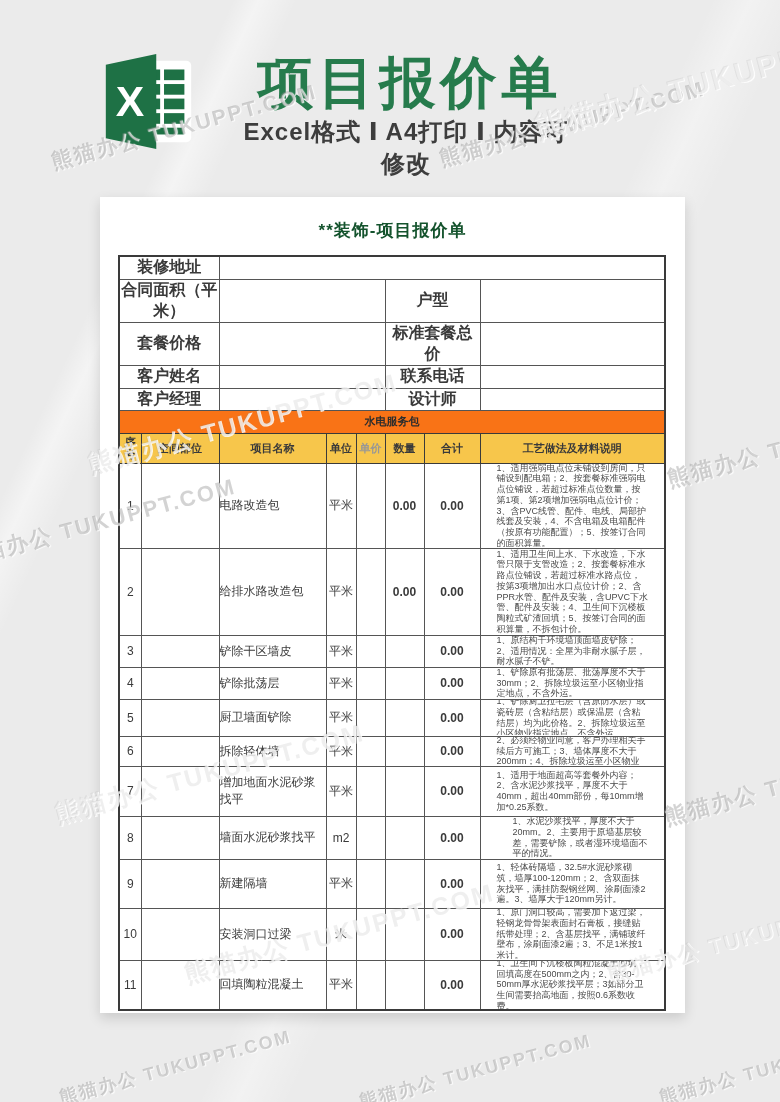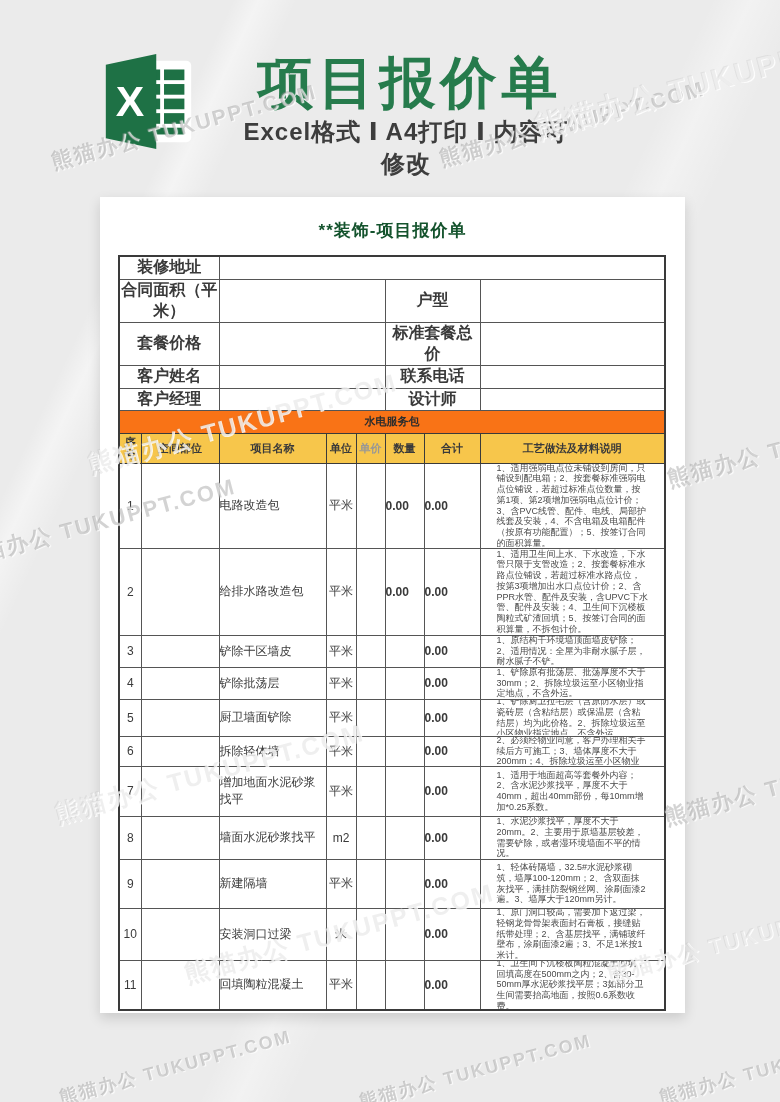--- a/index.html
+++ b/index.html
@@ -33,21 +33,21 @@
   td.lab{font-weight:bold;font-size:16px;text-align:center;}
   tr.secrow td{font-weight:bold;font-size:13px;text-align:center;}
   tr.band td{background:#f97316;font-weight:bold;font-size:11px;text-align:center;color:#2d2d2d;
              border-color:#3a3a3a;}
   tr.cols td{background:#f7c64b;font-weight:bold;font-size:11px;text-align:center;color:#3a3a3a;
              border-color:#3a3a3a;line-height:12px;}
   tr.cols td.dim{color:#979797;}
   td.no{font-size:12px;text-align:center;}
   td.name{font-size:12px;text-align:left;padding-left:5px;}
   td.unit{font-size:12px;text-align:center;}
-  td.num{font-size:12px;font-weight:bold;color:#222;}
+  td.num{font-size:12px;font-weight:bold;text-align:center;color:#222;}
   td.desc{padding:0;}
   .descwrap{height:100%;display:flex;align-items:center;overflow:hidden;padding:0 16px;}
   .desctxt{font-size:9px;line-height:10.7px;color:#4a4a4a;}
 </style>
 </head>
 <body>
 
 <svg class="logo" viewBox="0 0 100 102" aria-hidden="true">
   <rect x="44" y="9" width="50" height="84" rx="5" fill="#ffffff"></rect>
   <g fill="#1e7145">
@@ -224,21 +224,21 @@
         </tr>
         <tr style="height: 43px;">
           <td class="no">8</td>
           <td></td>
           <td class="name">墙面水泥砂浆找平</td>
           <td class="unit">m2</td>
           <td class="num"></td>
           <td class="num"></td>
           <td class="num">0.00</td>
           <td class="desc">
-            <div class="descwrap" style="height: 41px;">
+            <div class="descwrap" style="height: 41px; margin-left: 16px;">
               <div class="desctxt">1、水泥沙浆找平，厚度不大于20mm。2、主要用于原墙基层较差，需要铲除，或者湿环境墙面不平的情况。</div>
             </div>
           </td>
         </tr>
         <tr style="height: 49px;">
           <td class="no">9</td>
           <td></td>
           <td class="name">新建隔墙</td>
           <td class="unit">平米</td>
           <td class="num"></td>

